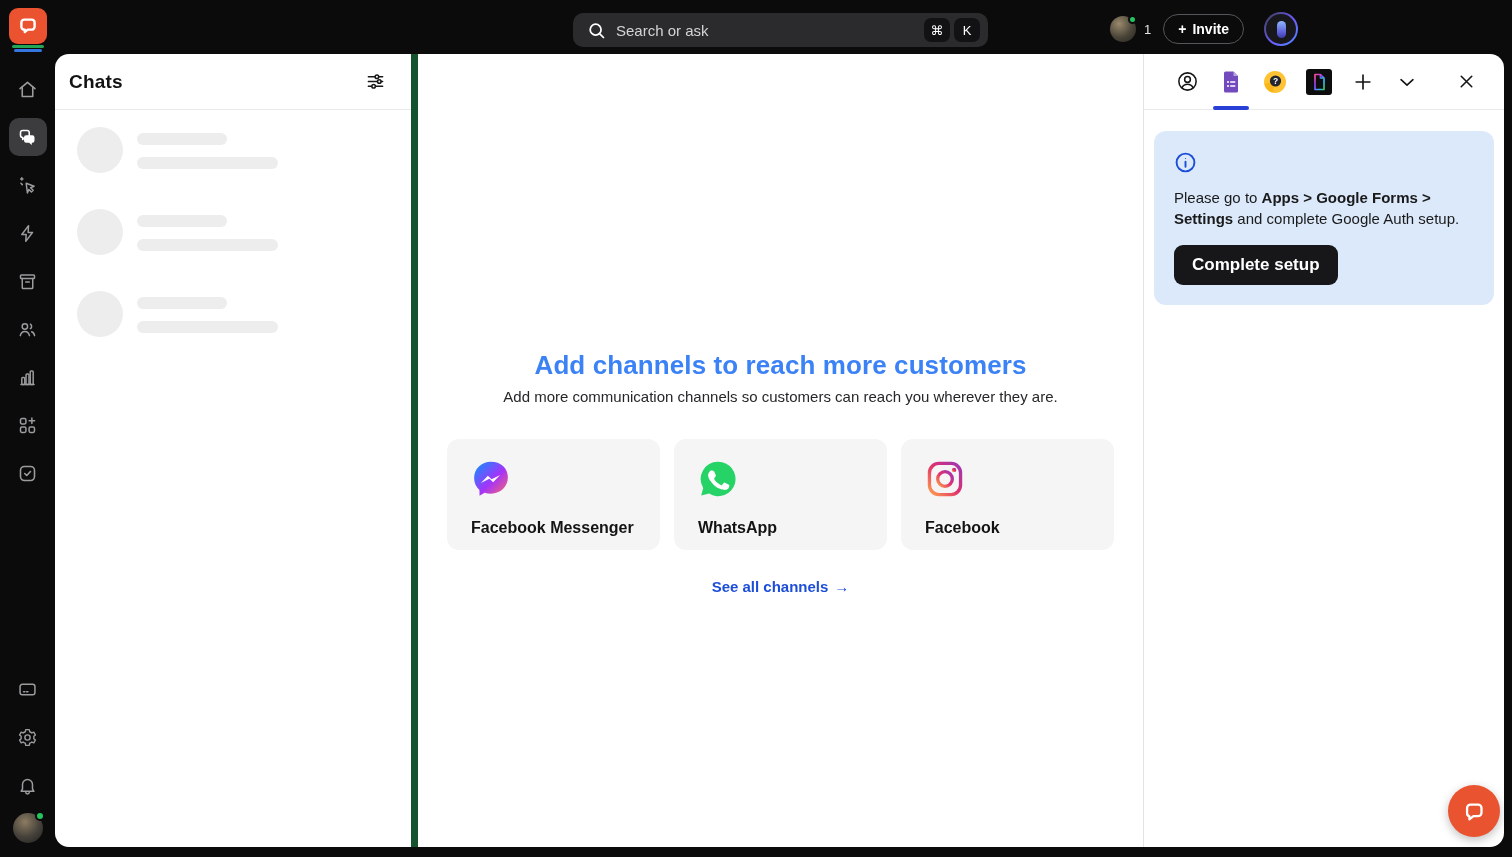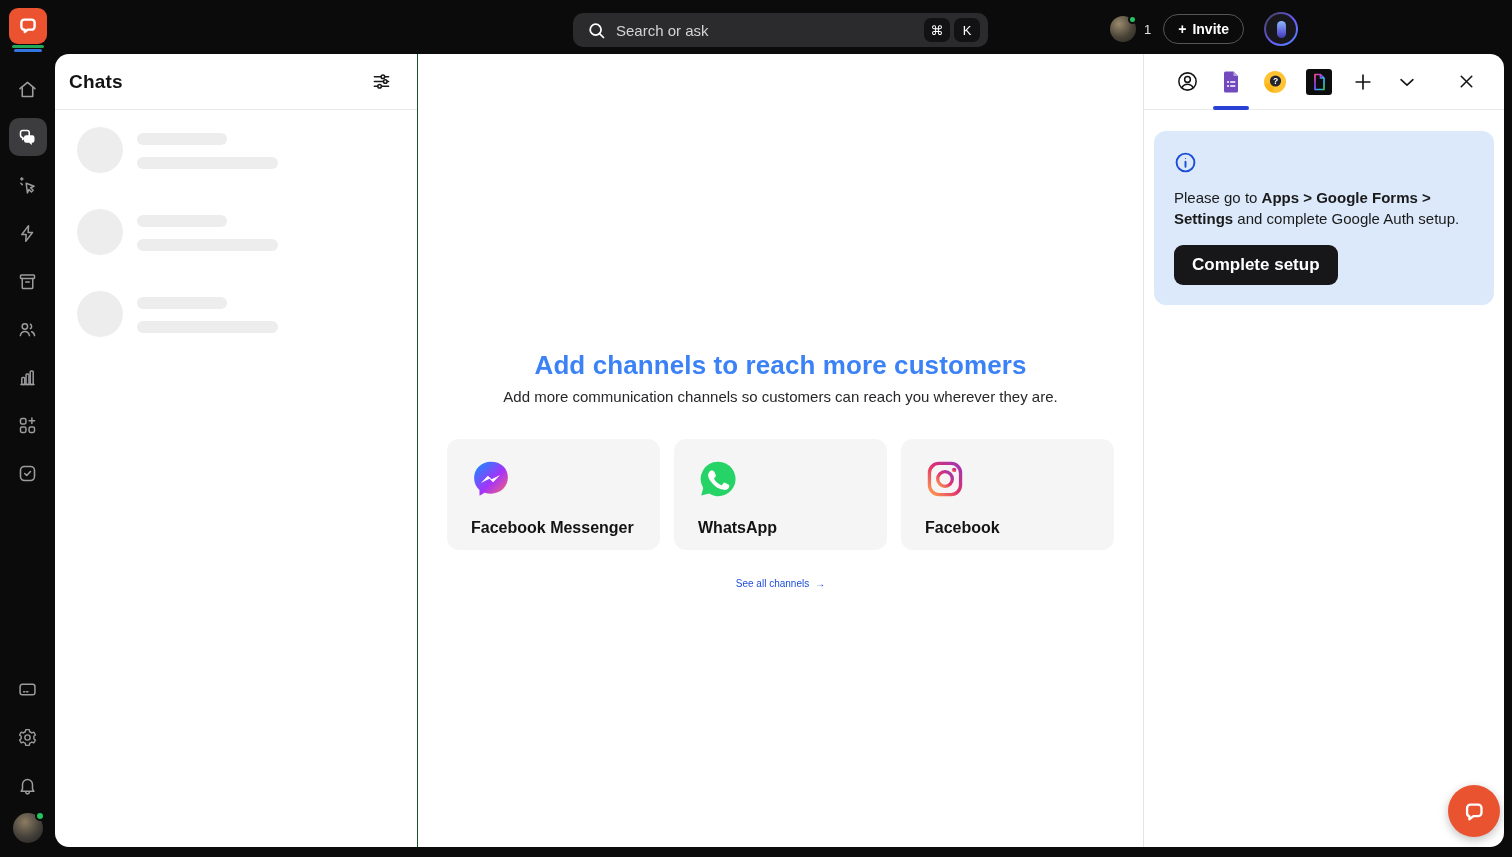--- a/index.html
+++ b/index.html
@@ -31,39 +31,39 @@
   .nav-icon.active { background:#3c3c3e; }
   .nav-icon.active svg { stroke:#fff; }
   .sidebar .spacer { flex:1; }
   .side-avatar { width:30px; height:30px; border-radius:50%; background:radial-gradient(circle at 40% 30%, #8c7c62, #44403a 55%, #22211e); position:relative; margin:9px 0 14px; cursor:pointer; }
   .side-avatar .dot { position:absolute; right:-2px; top:-2px; width:10px; height:10px; border-radius:50%; background:#22c55e; border:2px solid #0b0b0b; }
 
   
   .app { position:absolute; left:55px; top:54px; width:1449px; height:793px; background:#fff; border-radius:14px; display:flex; overflow:hidden; z-index:4; }
 
   
-  .chats-panel { width:363px; border-right:1px solid #14532d; display:flex; flex-direction:column; }
+  .chats-panel { width:363px; border-right:7px solid #14532d; display:flex; flex-direction:column; }
   .chats-header { height:56px; display:flex; align-items:center; padding:0 22px 0 14px; border-bottom:1px solid #e9e9ec; }
   .chats-title { font-size:19px; font-weight:700; color:#131313; letter-spacing:.2px; }
   .filter-btn { margin-left:auto; width:28px; height:28px; display:flex; align-items:center; justify-content:center; cursor:pointer; background:none; border:none; }
   .skeletons { padding:17px 0 0 22px; }
   .skel-item { display:flex; margin-bottom:36px; }
   .skel-circle { width:46px; height:46px; border-radius:50%; background:#ededee; flex:none; }
   .skel-lines { margin-left:14px; padding-top:6px; }
   .skel-bar1 { width:90px; height:12px; border-radius:6px; background:#ededee; }
   .skel-bar2 { width:141px; height:12px; border-radius:6px; background:#ededee; margin-top:12px; }
 
   
   .main { flex:1; display:flex; flex-direction:column; align-items:center; padding-top:296px; background:#fff; }
   .main h1 { font-size:26px; font-weight:700; color:#3b82f6; letter-spacing:.1px; }
   .main .sub { font-size:15px; color:#27272a; margin-top:7px; }
   .cards { display:flex; gap:14px; margin-top:34px; }
   .channel-card { width:213px; height:111px; background:#f5f5f6; border-radius:12px; padding:20px 24px; cursor:pointer; }
   .channel-card .label { font-size:16px; font-weight:600; color:#131313; margin-top:20px; }
-  .see-all { margin-top:28px; color:#1d4ed8; font-size:10px; font-weight:400; text-decoration:none; display:flex; gap:6px; cursor:pointer; }
+  .see-all { margin-top:28px; color:#1d4ed8; font-size:15px; font-weight:700; text-decoration:none; display:flex; gap:6px; cursor:pointer; }
 
   
   .right-panel { width:361px; border-left:1px solid #e4e4e7; display:flex; flex-direction:column; }
   .tabbar { height:56px; display:flex; align-items:center; padding:0 21px; border-bottom:1px solid #e9e9ec; }
   .tab { width:44px; height:56px; display:flex; align-items:center; justify-content:center; cursor:pointer; position:relative; background:none; border:none; }
   .tab.active::after { content:""; position:absolute; bottom:0; left:50%; transform:translateX(-50%); width:36px; height:4px; border-radius:4px; background:#2940d6; }
   .tab-close { margin-left:auto; width:34px; height:34px; display:flex; align-items:center; justify-content:center; cursor:pointer; background:none; border:none; }
   .notice-card { margin:21px 10px 16px; background:#dbe9fb; border-radius:12px; padding:20px; }
   .notice-text { font-size:15px; line-height:21px; color:#1a1a1a; margin-top:13px; }
   .notice-text b { font-weight:700; }

